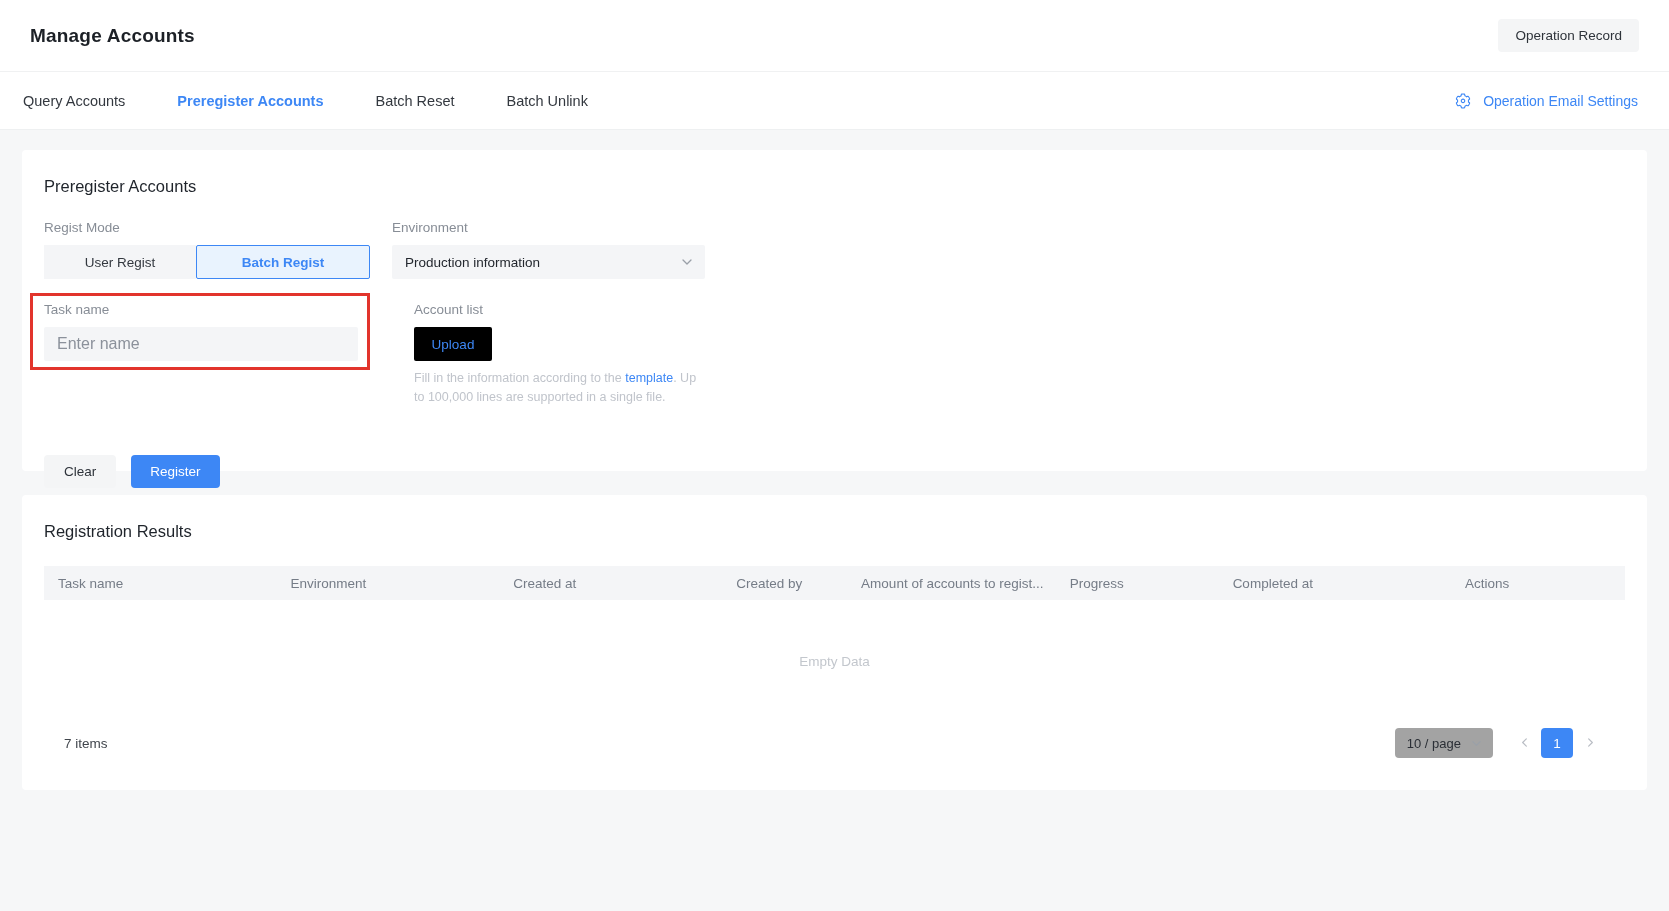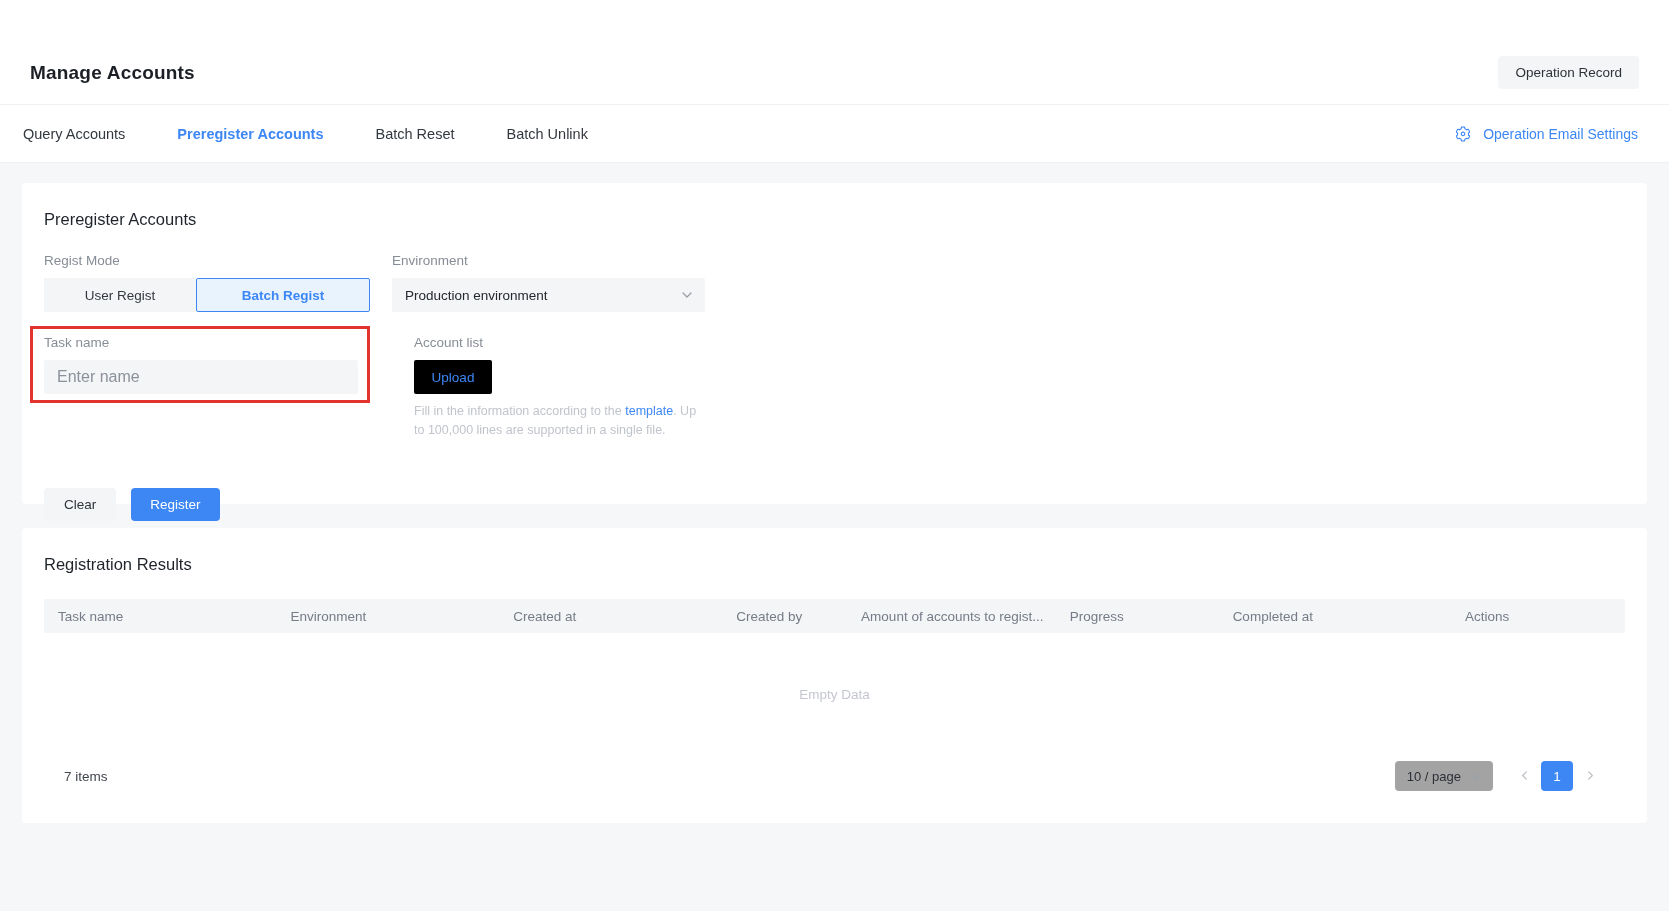--- a/index.html
+++ b/index.html
@@ -6,28 +6,27 @@
   html, body { width: 1669px; height: 911px; }
   body {
     font-family: "Liberation Sans", "DejaVu Sans", sans-serif;
     background: #ffffff;
     color: #23272e;
     overflow: hidden;
   }
 
   
   .top-header {
-    height: 64px;
+    height: 72px;
     background: #fff;
     border-bottom: 1px solid #f0f1f2;
     display: flex;
     align-items: center;
     justify-content: space-between;
     padding: 0 30px;
-    margin-top: 41px;
   }
   .page-title {
     font-size: 19px;
     font-weight: 700;
     color: #1c2026;
     letter-spacing: .2px;
   }
   .op-record-btn {
     background: #f4f5f6;
     border: none;
@@ -308,21 +307,21 @@
       <div class="col-a">
         <div class="field-label">Regist Mode</div>
         <div class="segmented">
           <div class="seg inactive">User Regist</div>
           <div class="seg active">Batch Regist</div>
         </div>
       </div>
       <div class="col-b">
         <div class="field-label">Environment</div>
         <div class="select-box">
-          <span>Production environment</span>
+          <span>Production information</span>
           <span class="chev">
             <svg viewBox="0 0 12 12" width="12" height="12">
                 <path d="M2 4l4 4 4-4" fill="none" stroke="currentColor" stroke-width="1.3" stroke-linecap="round" stroke-linejoin="round"></path>
               </svg>
           </span>
         </div>
       </div>
     </div>
 
     <div class="form-row row-2">

